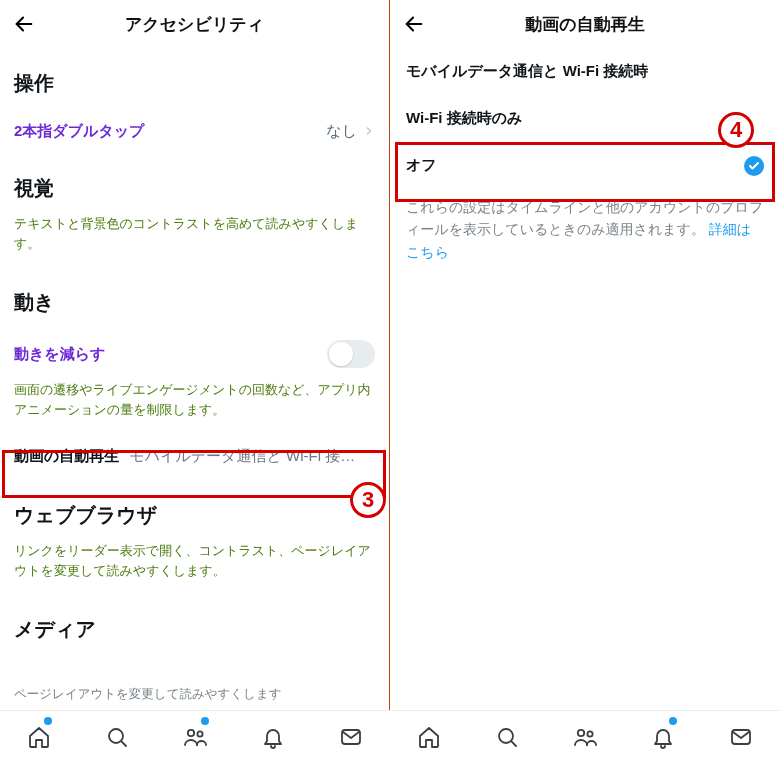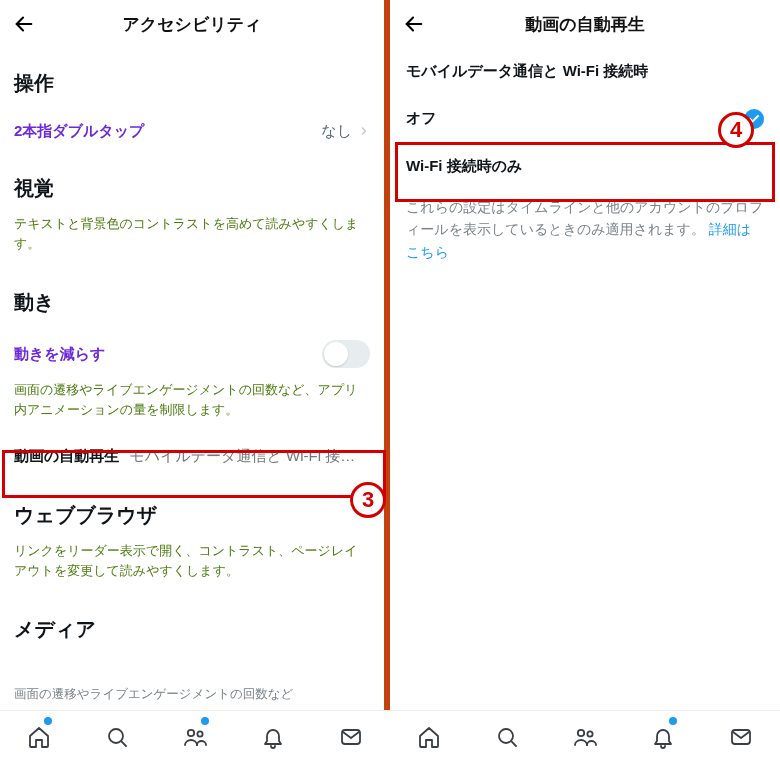--- a/index.html
+++ b/index.html
@@ -15,21 +15,21 @@
     display: flex;
     width: 780px;
     height: 715px;
   }
   .screen {
     width: 390px;
     height: 715px;
     position: relative;
     overflow: hidden;
   }
-  .screen-left { border-right: 6px solid #c2410c; }
+  .screen-left { border-right: 1px solid #c2410c; }
   .header {
     height: 48px;
     display: flex;
     align-items: center;
     position: relative;
   }
   .back {
     width: 40px;
     height: 40px;
     display: flex;
@@ -265,38 +265,38 @@
             <polyline points="11 5 4 12 11 19"></polyline>
           </svg>
       </div>
       <div class="title">動画の自動再生</div>
     </div>
 
     <div class="opt">
       <span>モバイルデータ通信と Wi-Fi 接続時</span>
     </div>
     <div class="opt">
+      <span>Wi-Fi 接続時のみ</span>
+    </div>
+    <div class="opt">
       <span>オフ</span>
       <span class="check">
         <svg width="12" height="12" viewBox="0 0 24 24" fill="none" stroke="currentColor" stroke-width="4" stroke-linecap="round" stroke-linejoin="round">
             <polyline points="20 6 9 17 4 12"></polyline>
           </svg>
       </span>
     </div>
-    <div class="opt">
-      <span>Wi-Fi 接続時のみ</span>
-    </div>
     <div class="opt-helper">
       <span>これらの設定はタイムラインと他のアカウントのプロフィールを表示しているときのみ適用されます。</span>
       <span class="link">詳細はこちら</span>
     </div>
   </div>
 </div>
 
-<div class="footnote">画面の遷移やライブエンゲージメントの回数など</div>
+<div class="footnote">ページレイアウトを変更して読みやすくします</div>
 
 <div class="hl hl-3"></div>
 <div class="badge badge-3">3</div>
 <div class="hl hl-4"></div>
 <div class="badge badge-4">4</div>
 
 <div class="nav">
   <div class="item">
     <span class="dot" style="top:6px; left:calc(50% + 5px);"></span>
     <svg width="24" height="24" viewBox="0 0 24 24" fill="none" stroke="currentColor" stroke-width="1.8" stroke-linecap="round" stroke-linejoin="round">

